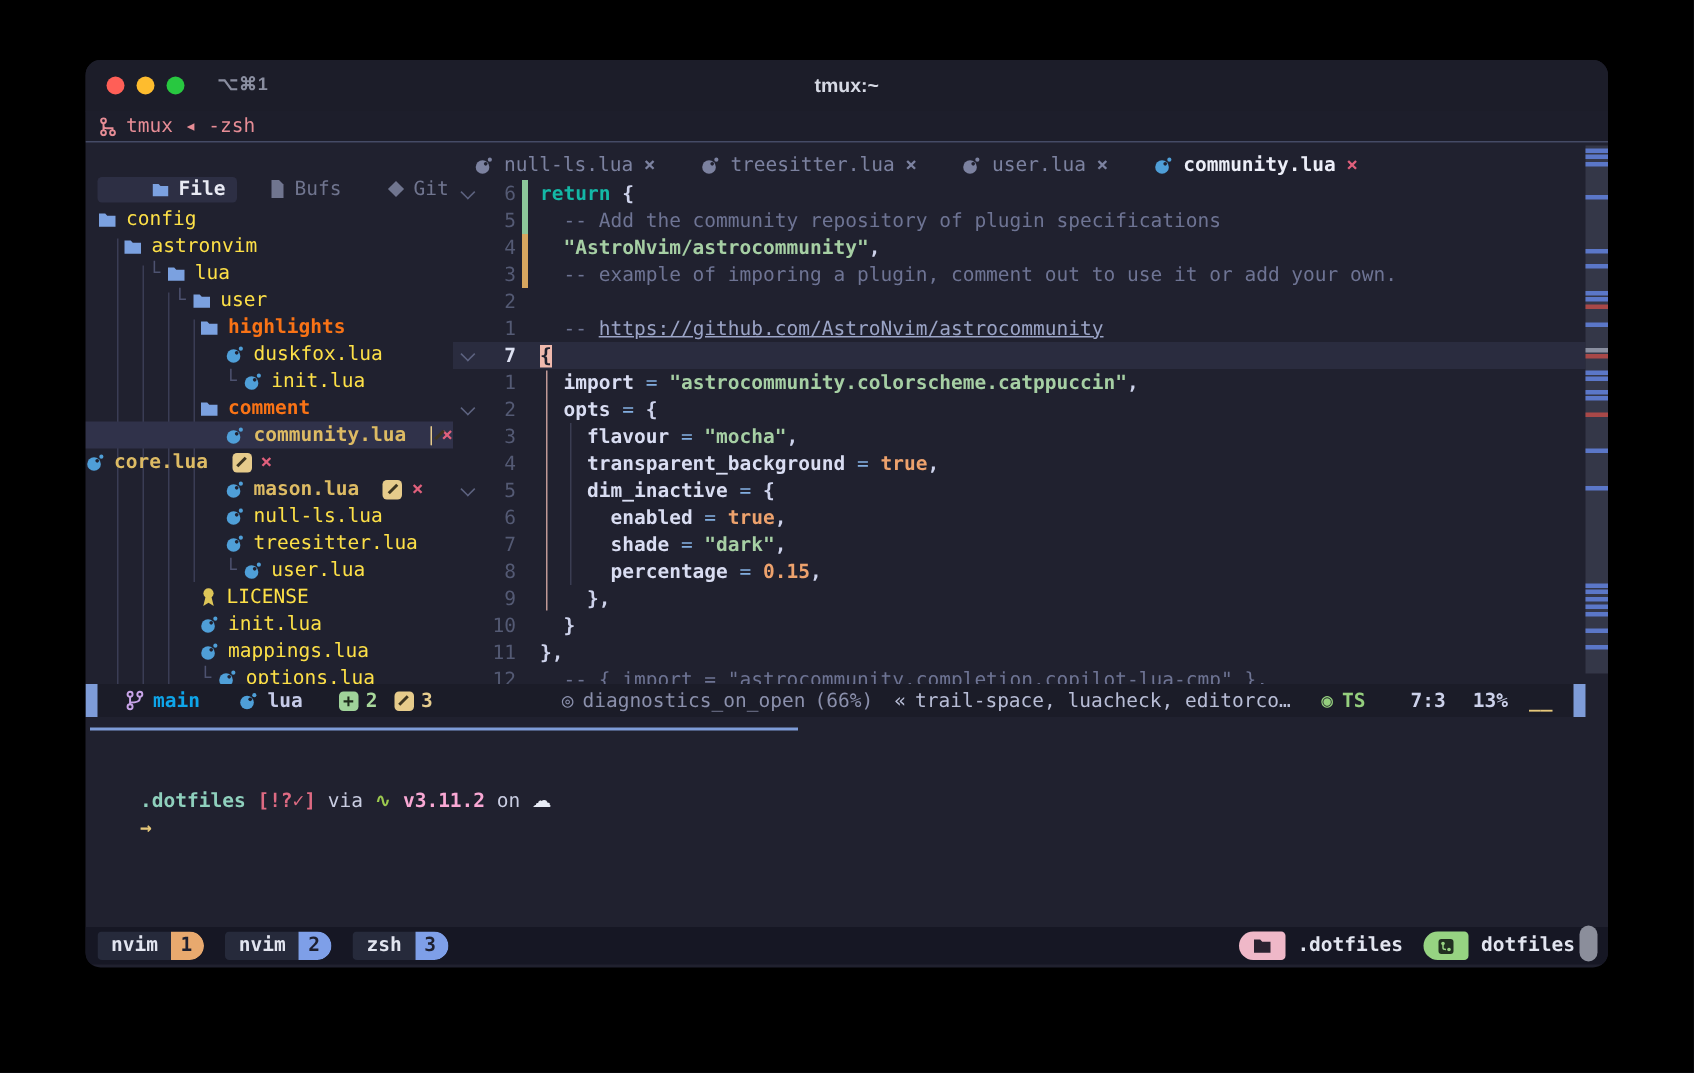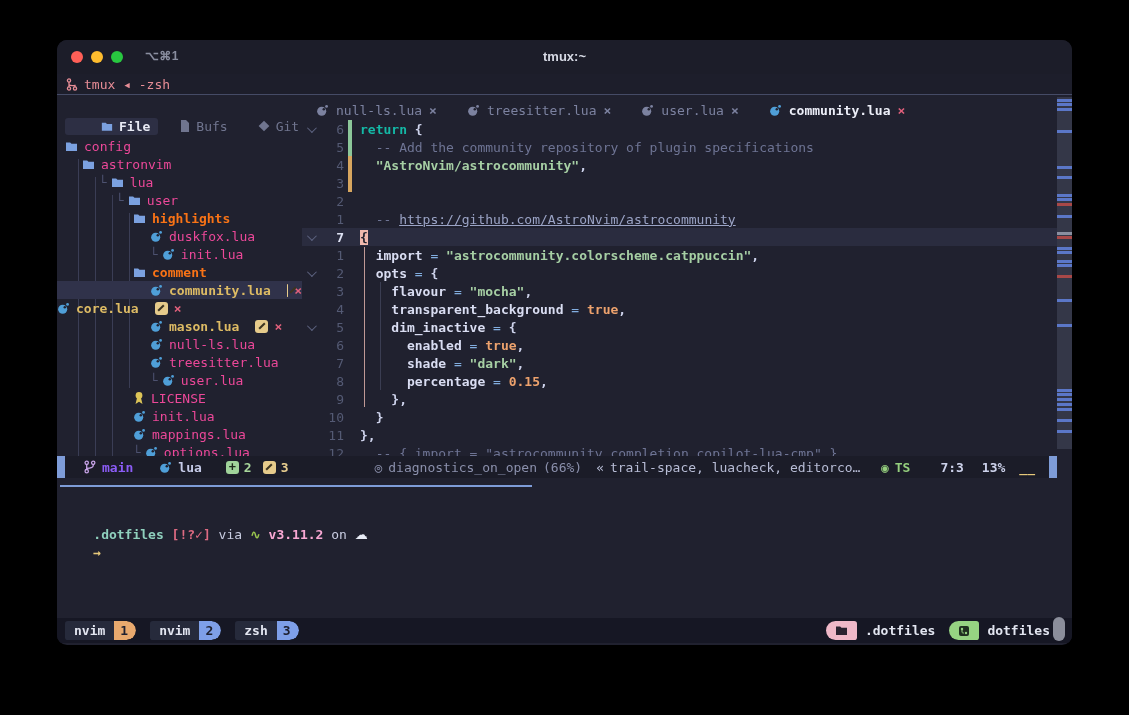--- a/index.html
+++ b/index.html
@@ -24,21 +24,21 @@
   .btab.active .bx{color:#e0607c;}
   
   .sidebar{position:absolute;left:0;top:76px;width:245px;height:348px;}
   .srcsel{position:absolute;left:8px;top:0;right:4px;height:20px;display:flex;gap:14px;align-items:center;
     font:13px "DejaVu Sans Mono",monospace;color:#70758f;}
   .srctab{display:flex;align-items:center;gap:6px;padding:1px 8px;border-radius:3px;}
   .srctab.active{background:#2d2f44;color:#e8eaf4;font-weight:bold;padding-left:36px;}
   .tree{position:absolute;left:0;top:21px;right:0;bottom:0;}
   .trow{position:relative;height:18px;display:flex;align-items:center;gap:6px;font:13px "DejaVu Sans Mono",monospace;white-space:pre;}
   .trow.sel{background:#30324a;}
-  .c-tan{color:#ec4899}.c-blue{color:#f97316;font-weight:bold}.c-yellow{color:#ddbb64;font-weight:bold}
+  .c-tan{color:#fde047}.c-blue{color:#f97316;font-weight:bold}.c-yellow{color:#ddbb64;font-weight:bold}
   .elbow{color:#4d5270;margin-right:-2px;}
   .badge-x{color:#e0607c;font-weight:bold;font-size:13px;}
   .pencilbox{width:13px;height:13px;background:#e6cb8b;border-radius:3px;position:relative;display:inline-block;}
   .pencilbox i{position:absolute;left:5.5px;top:2.5px;width:2px;height:8px;background:#3c3420;transform:rotate(45deg);display:block;}
   .tguide{position:absolute;width:1px;background:#3a3d55;}
   
   .code{position:absolute;left:245px;top:80px;width:755px;height:342px;}
   .cline{position:relative;height:18px;display:flex;align-items:center;white-space:pre;font:13px "DejaVu Sans Mono",monospace;}
   .cline.cur{background:#2a2c3f;}
   .fold{width:16px;text-align:center;flex:none;display:flex;justify-content:center;}
@@ -61,21 +61,21 @@
   .scopeguide2{position:absolute;width:1px;background:#3a3d52;}
   
   .scrollstrip{position:absolute;left:1000px;top:57px;width:15px;height:352px;background:#343748;}
   .smark{position:absolute;left:0;width:15px;height:3px;}
   .sm-b{background:#5b77c8}.sm-r{background:#a84848}.sm-g{background:#8a8fa0}
   
   .statusline{position:absolute;left:0;top:416px;width:1000px;height:22px;background:#1b1c28;
     display:flex;align-items:center;font:bold 13px "DejaVu Sans Mono",monospace;}
   .slblock{width:8px;height:22px;background:#7e9cd8;flex:none;}
   .seg{display:flex;align-items:center;gap:6px;white-space:pre;}
-  .sl-branch{color:#8b5cf6;margin-left:18px;}
+  .sl-branch{color:#0ea5e9;margin-left:18px;}
   .sl-ft{color:#c6cbe8;margin-left:26px;}
   .sl-git{margin-left:24px;gap:5px;}
   .gnum-add{color:#a9d89c}.gnum-chg{color:#e6cc8e}
   .plusbox{width:13px;height:13px;background:#a0d39a;border-radius:3px;color:#1e2b1c;font:bold 12px "DejaVu Sans Mono",monospace;
     display:inline-flex;align-items:center;justify-content:center;line-height:1;}
   .sl-lsp{color:#8b90ac;margin-left:86px;font-weight:normal;}
   .sl-fmt{color:#b8bdd6;margin-left:14px;font-weight:normal;}
   .sl-ts{color:#95cf7e;}
   .sl-pos{color:#ccd1ea;margin-left:30px;}
   .sl-pct{color:#ccd1ea;margin-left:18px;}
@@ -288,21 +288,21 @@
             </svg></span><span class="tlabel c-tan">options.lua</span></div>
       </div>
   </div>
 
   <div class="code" id="code">
     <div class="scopeguide" style="left:62px;top:127px;height:160px"></div>
     <div class="scopeguide2" style="left:78px;top:162px;height:108px"></div>
   <div class="cline"><span class="fold"><span class="chev"></span></span><span class="lnum">6</span><span class="sign add"></span><span class="ctext"><span class="tok kw">return </span><span class="tok pn">{</span></span></div>
       <div class="cline"><span class="fold"></span><span class="lnum">5</span><span class="sign add"></span><span class="ctext"><span class="tok cm">  -- Add the community repository of plugin specifications</span></span></div>
       <div class="cline"><span class="fold"></span><span class="lnum">4</span><span class="sign chg"></span><span class="ctext"><span class="tok st">  "AstroNvim/astrocommunity"</span><span class="tok pn">,</span></span></div>
-      <div class="cline"><span class="fold"></span><span class="lnum">3</span><span class="sign chg"></span></div>
+      <div class="cline"><span class="fold"></span><span class="lnum">3</span><span class="sign chg"></span><span class="ctext"><span class="tok cm">  -- example of imporing a plugin, comment out to use it or add your own.</span></span></div>
       <div class="cline"><span class="fold"></span><span class="lnum">2</span><span class="sign"></span></div>
       <div class="cline"><span class="fold"></span><span class="lnum">1</span><span class="sign"></span><span class="ctext"><span class="tok cm">  -- </span><span class="tok url">https://github.com/AstroNvim/astrocommunity</span></span></div>
       <div class="cline cur"><span class="fold"><span class="chev"></span></span><span class="lnum">7</span><span class="sign"></span><span class="ctext"><span class="tok cur">{</span></span></div>
       <div class="cline"><span class="fold"></span><span class="lnum">1</span><span class="sign"></span><span class="ctext"><span class="tok id">  import </span><span class="tok op">= </span><span class="tok st">"astrocommunity.colorscheme.catppuccin"</span><span class="tok pn">,</span></span></div>
       <div class="cline"><span class="fold"><span class="chev"></span></span><span class="lnum">2</span><span class="sign"></span><span class="ctext"><span class="tok id">  opts </span><span class="tok op">= </span><span class="tok pn">{</span></span></div>
       <div class="cline"><span class="fold"></span><span class="lnum">3</span><span class="sign"></span><span class="ctext"><span class="tok id">    flavour </span><span class="tok op">= </span><span class="tok st">"mocha"</span><span class="tok pn">,</span></span></div>
       <div class="cline"><span class="fold"></span><span class="lnum">4</span><span class="sign"></span><span class="ctext"><span class="tok id">    transparent_background </span><span class="tok op">= </span><span class="tok bool">true</span><span class="tok pn">,</span></span></div>
       <div class="cline"><span class="fold"><span class="chev"></span></span><span class="lnum">5</span><span class="sign"></span><span class="ctext"><span class="tok id">    dim_inactive </span><span class="tok op">= </span><span class="tok pn">{</span></span></div>
       <div class="cline"><span class="fold"></span><span class="lnum">6</span><span class="sign"></span><span class="ctext"><span class="tok id">      enabled </span><span class="tok op">= </span><span class="tok bool">true</span><span class="tok pn">,</span></span></div>
       <div class="cline"><span class="fold"></span><span class="lnum">7</span><span class="sign"></span><span class="ctext"><span class="tok id">      shade </span><span class="tok op">= </span><span class="tok st">"dark"</span><span class="tok pn">,</span></span></div>

